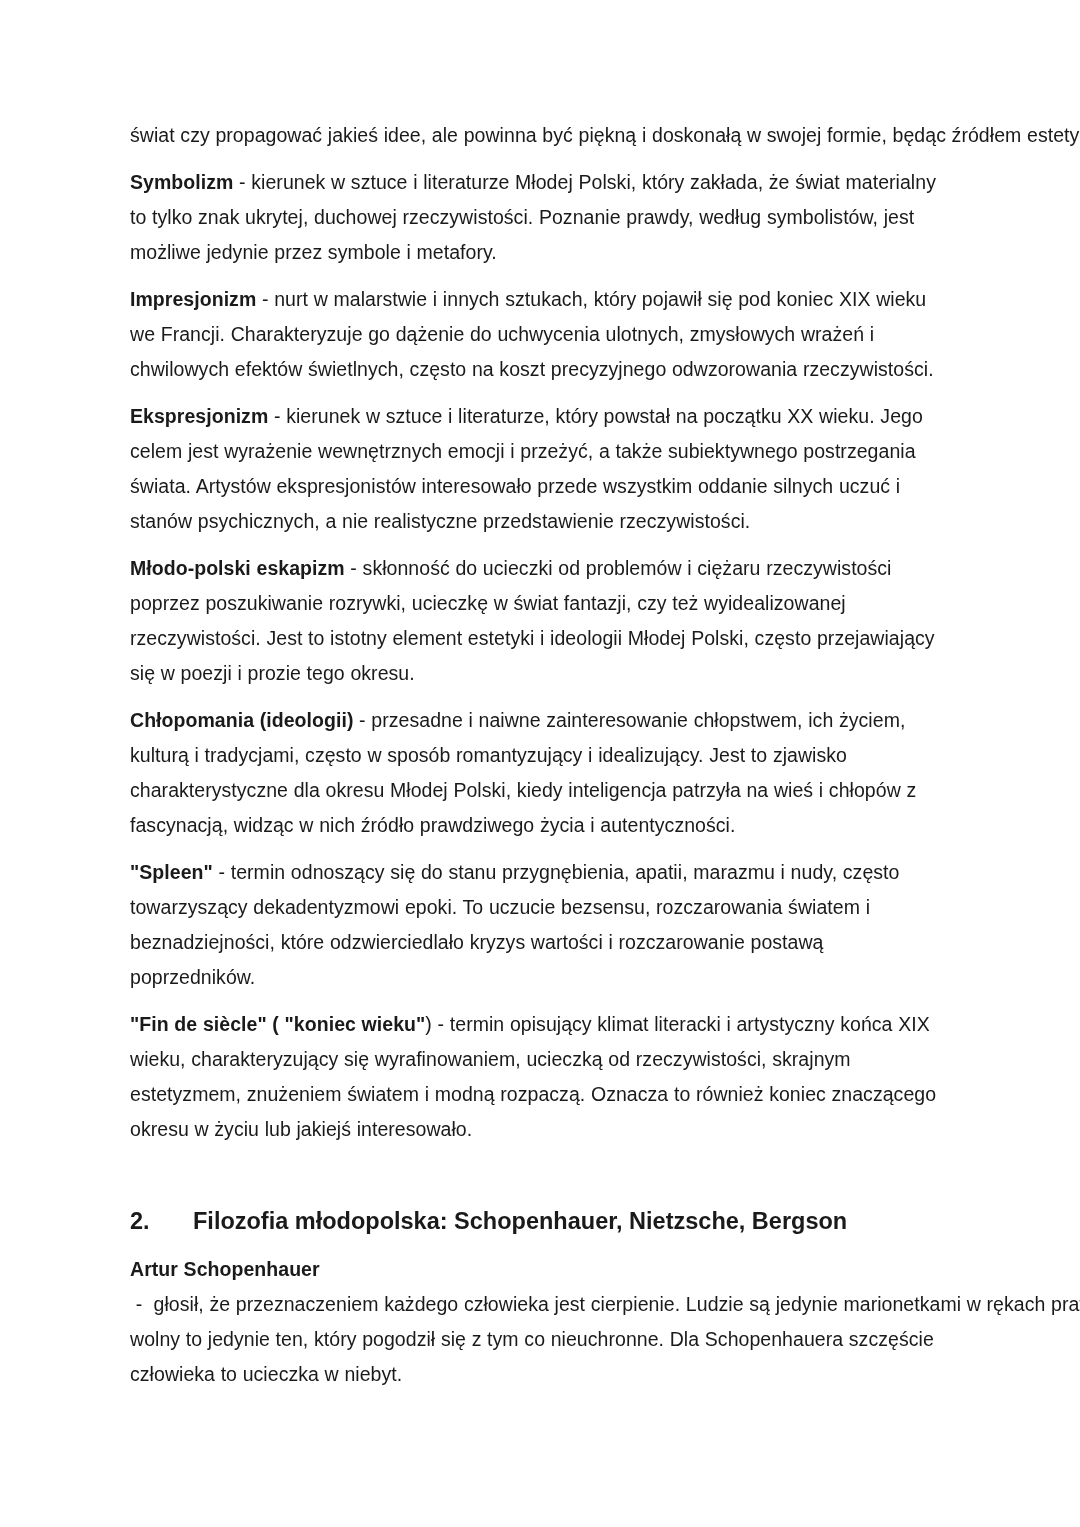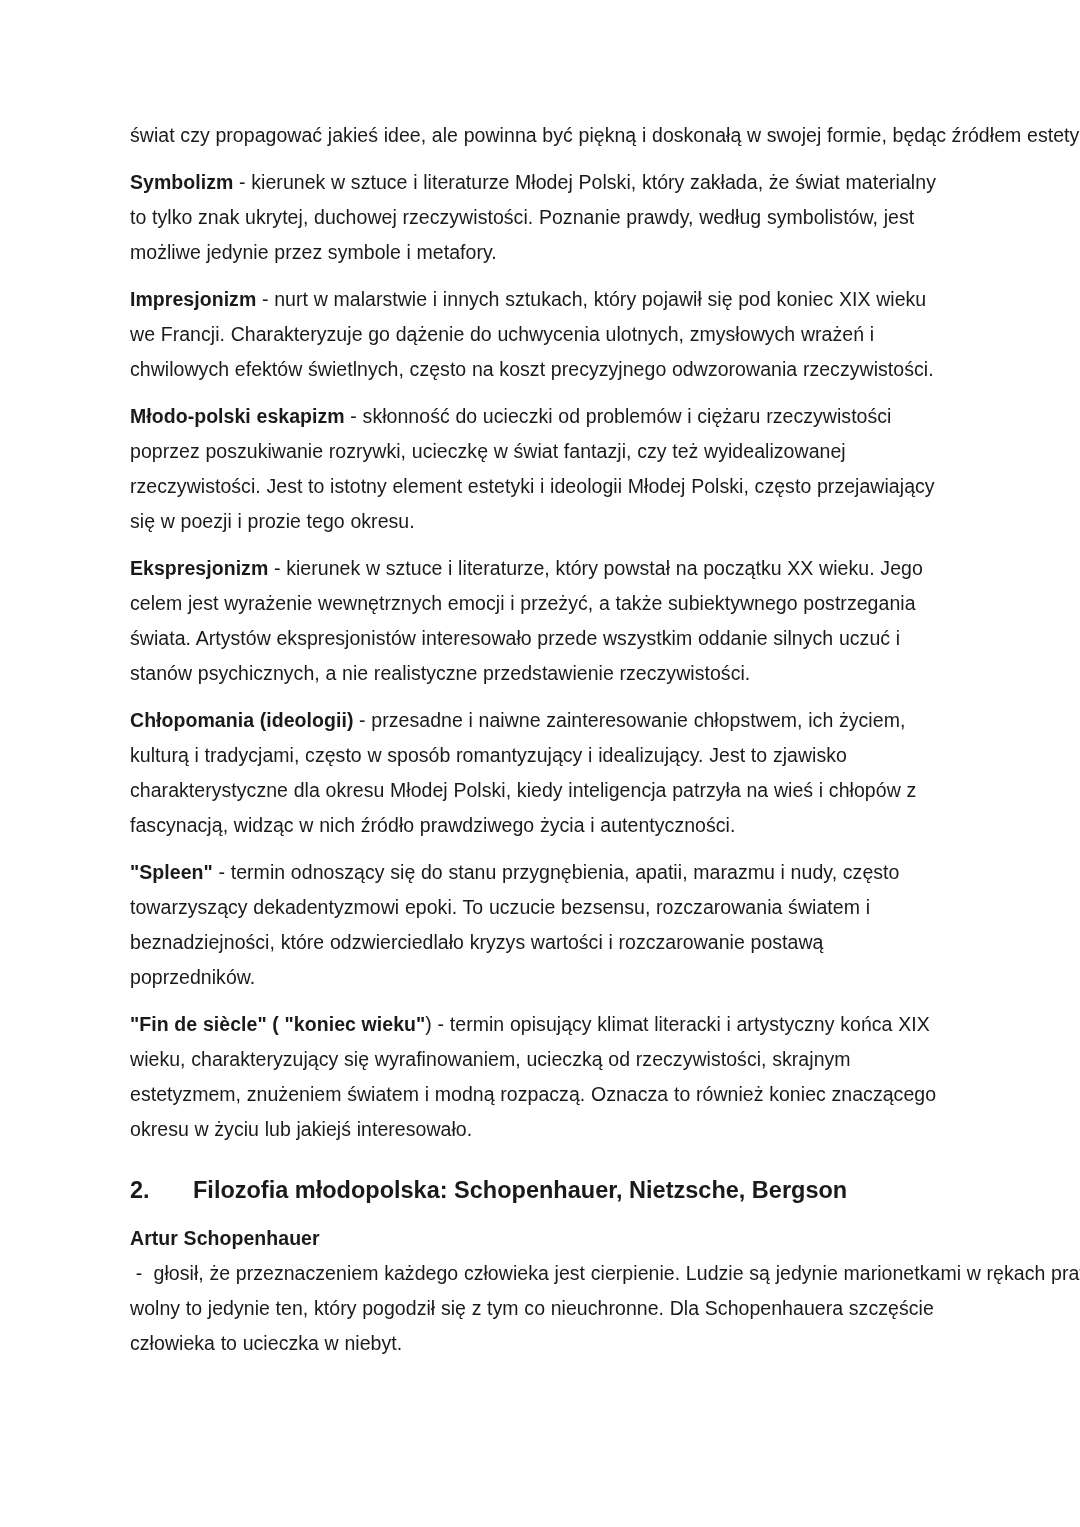--- a/index.html
+++ b/index.html
@@ -49,20 +49,21 @@
     display: flex;
     align-items: baseline;
   }
   h2.section-heading .num {
     display: inline-block;
     width: 63px;
     flex: 0 0 63px;
   }
   h2.section-heading .htitle {
     display: inline-block;
+    margin-top: 31px;
   }
   .sp { white-space: pre; }
 </style>
 </head>
 <body>
 
 <div class="page">
   <div class="doc-body">
 
     <p class="para">
@@ -71,25 +72,25 @@
 
     <p class="para">
       <span class="term">Symbolizm</span><span> - kierunek w sztuce i literaturze Młodej Polski, który zakłada, że świat materialny to tylko znak ukrytej, duchowej rzeczywistości. Poznanie prawdy, według symbolistów, jest możliwe jedynie przez symbole i metafory.</span>
     </p>
 
     <p class="para">
       <span class="term">Impresjonizm</span><span> - nurt w malarstwie i innych sztukach, który pojawił się pod koniec XIX wieku we Francji. Charakteryzuje go dążenie do uchwycenia ulotnych, zmysłowych wrażeń i chwilowych efektów świetlnych, często na koszt precyzyjnego odwzorowania rzeczywistości.</span>
     </p>
 
     <p class="para">
-      <span class="term">Młodo-polski eskapizm</span><span> - skłonność do ucieczki od problemów i ciężaru rzeczywistości poprzez poszukiwanie rozrywki, ucieczkę w świat fantazji, czy też wyidealizowanej rzeczywistości. Jest to istotny element estetyki i ideologii Młodej Polski, często przejawiający się w poezji i prozie tego okresu.</span>
+      <span class="term">Ekspresjonizm</span><span> - kierunek w sztuce i literaturze, który powstał na początku XX wieku. Jego celem jest wyrażenie wewnętrznych emocji i przeżyć, a także subiektywnego postrzegania świata. Artystów ekspresjonistów interesowało przede wszystkim oddanie silnych uczuć i stanów psychicznych, a nie realistyczne przedstawienie rzeczywistości.</span>
     </p>
 
     <p class="para">
-      <span class="term">Ekspresjonizm</span><span> - kierunek w sztuce i literaturze, który powstał na początku XX wieku. Jego celem jest wyrażenie wewnętrznych emocji i przeżyć, a także subiektywnego postrzegania świata. Artystów ekspresjonistów interesowało przede wszystkim oddanie silnych uczuć i stanów psychicznych, a nie realistyczne przedstawienie rzeczywistości.</span>
+      <span class="term">Młodo-polski eskapizm</span><span> - skłonność do ucieczki od problemów i ciężaru rzeczywistości poprzez poszukiwanie rozrywki, ucieczkę w świat fantazji, czy też wyidealizowanej rzeczywistości. Jest to istotny element estetyki i ideologii Młodej Polski, często przejawiający się w poezji i prozie tego okresu.</span>
     </p>
 
     <p class="para">
       <span class="term">Chłopomania (ideologii)</span><span> - przesadne i naiwne zainteresowanie chłopstwem, ich życiem, kulturą i tradycjami, często w sposób romantyzujący i idealizujący. Jest to zjawisko charakterystyczne dla okresu Młodej Polski, kiedy inteligencja patrzyła na wieś i chłopów z fascynacją, widząc w nich źródło prawdziwego życia i autentyczności.</span>
     </p>
 
     <p class="para">
       <span class="term">"Spleen"</span><span> - termin odnoszący się do stanu przygnębienia, apatii, marazmu i nudy, często towarzyszący dekadentyzmowi epoki. To uczucie bezsensu, rozczarowania światem i beznadziejności, które odzwierciedlało kryzys wartości i rozczarowanie postawą poprzedników.</span>
     </p>
 

